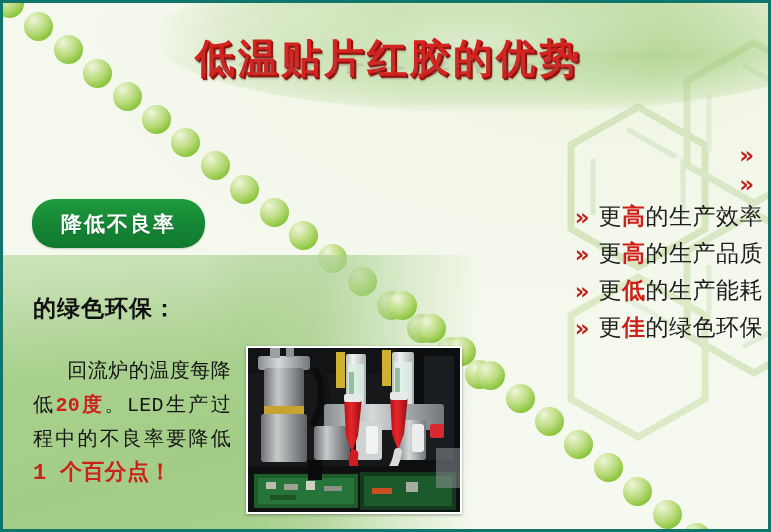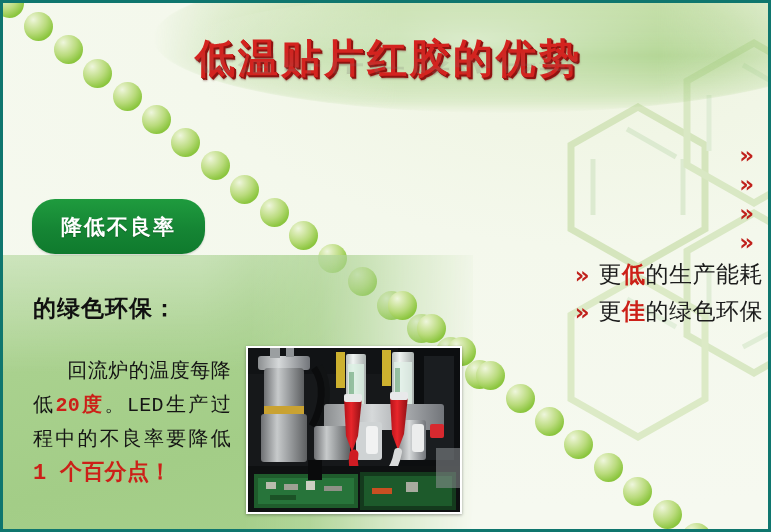--- a/index.html
+++ b/index.html
@@ -101,21 +101,21 @@
     position:absolute;left:0;top:252px;width:360px;height:120px;
     background:linear-gradient(180deg,rgba(255,255,255,.30) 0%,rgba(255,255,255,0) 100%);
     -webkit-mask-image:linear-gradient(90deg,#000 0%,#000 55%,rgba(0,0,0,0) 100%);
     mask-image:linear-gradient(90deg,#000 0%,#000 55%,rgba(0,0,0,0) 100%);
   }
 
   
   .badge{
     position:absolute;
     left:29px;top:196px;
-    width:173px;height:55px;
+    width:173px;height:49px;
     border-radius:23px;
     background:linear-gradient(180deg,#1f9b3e 0%,#158534 55%,#0f7a2d 100%);
     display:flex;align-items:center;justify-content:center;
     box-shadow:0 1px 2px rgba(0,0,0,.18);
   }
   .badge-text{
     color:#ffffff;
     font-size:21px;font-weight:bold;letter-spacing:2px;
     font-family:"DejaVu Sans","Liberation Sans",sans-serif;
     text-shadow:0 1px 1px rgba(0,0,0,.25);
@@ -263,23 +263,25 @@
 
   <div class="bullets" id="bullets">
       <div class="bullet-row">
         <span class="chev">»</span>
       </div>
       <div class="bullet-row">
         <span class="chev">»</span>
       </div>
       <div class="bullet-row">
         <span class="chev">»</span>
-      </div>
-      <div class="bullet-row">
-        <span class="chev">»</span>
+        <span class="bullet-text"><span>更</span><span class="hl">高</span><span>的生产效率</span></span>
+      </div>
+      <div class="bullet-row">
+        <span class="chev">»</span>
+        <span class="bullet-text"><span>更</span><span class="hl">高</span><span>的生产品质</span></span>
       </div>
       <div class="bullet-row">
         <span class="chev">»</span>
         <span class="bullet-text"><span>更</span><span class="hl">低</span><span>的生产能耗</span></span>
       </div>
       <div class="bullet-row">
         <span class="chev">»</span>
         <span class="bullet-text"><span>更</span><span class="hl">佳</span><span>的绿色环保</span></span>
       </div>
     </div>

